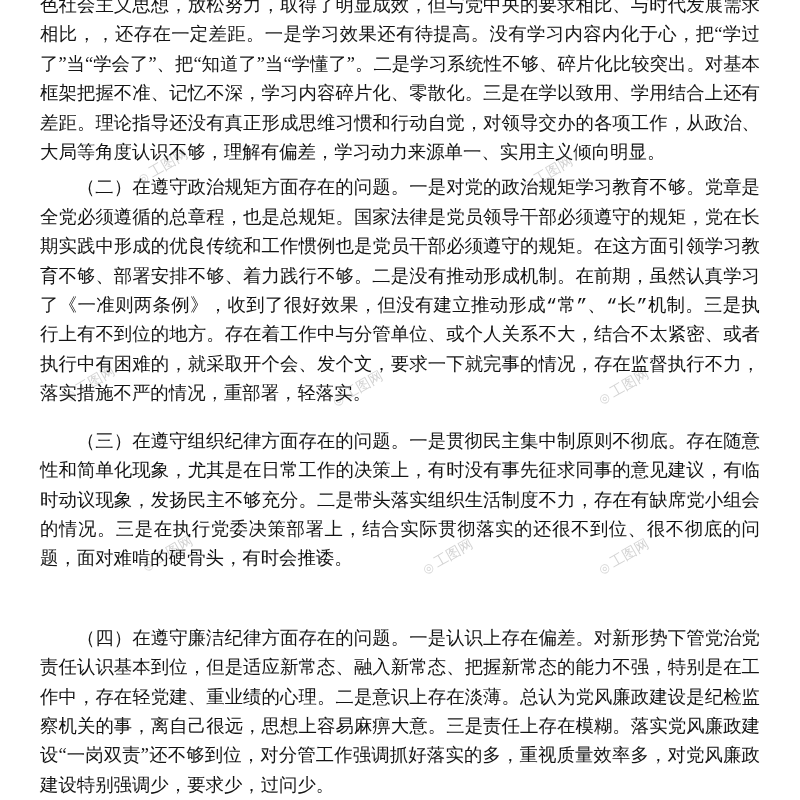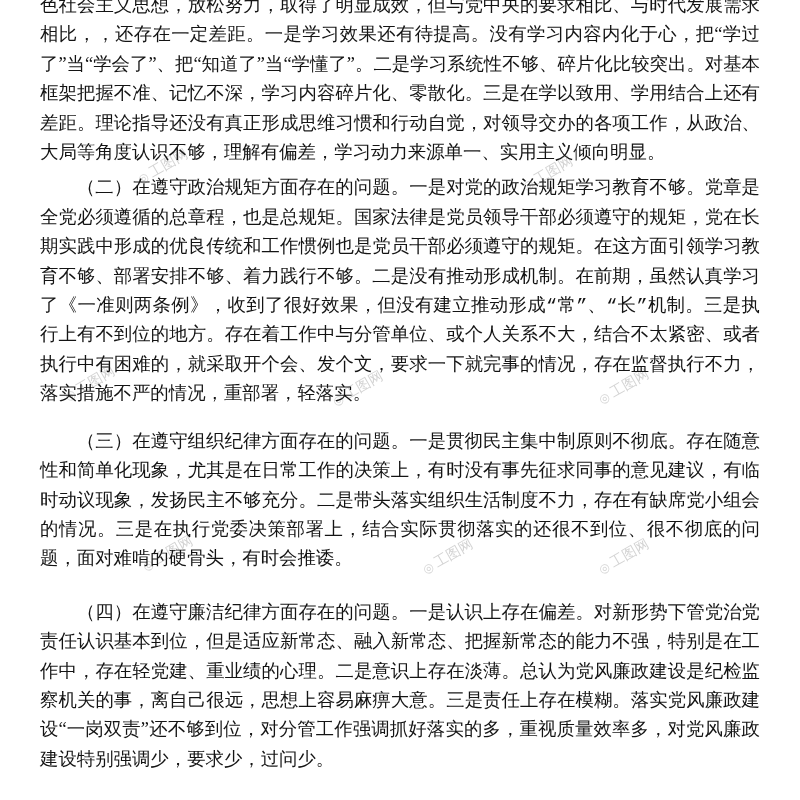--- a/index.html
+++ b/index.html
@@ -46,21 +46,21 @@
   }
   .para {
     font-size: 18.4px;
     line-height: 29.4px;
     text-align: justify;
     word-break: break-all;
   }
   .indent { text-indent: 2em; }
   .gap-sm { margin-top: 7px; font-family: Liberation Mono, monospace; }
   .gap-md { margin-top: 17px; }
-  .gap-lg { margin-top: 24px; }
+  .gap-lg { margin-top: 50px; }
 </style>
 </head>
 <body>
 
 <div class="page">
 
   <div class="watermark-layer">
     <span class="wm w1"><i>◎</i><span>工图网</span></span>
     <span class="wm w2"><i>◎</i><span>工图网</span></span>
     <span class="wm w3"><i>◎</i><span>工图网</span></span>

